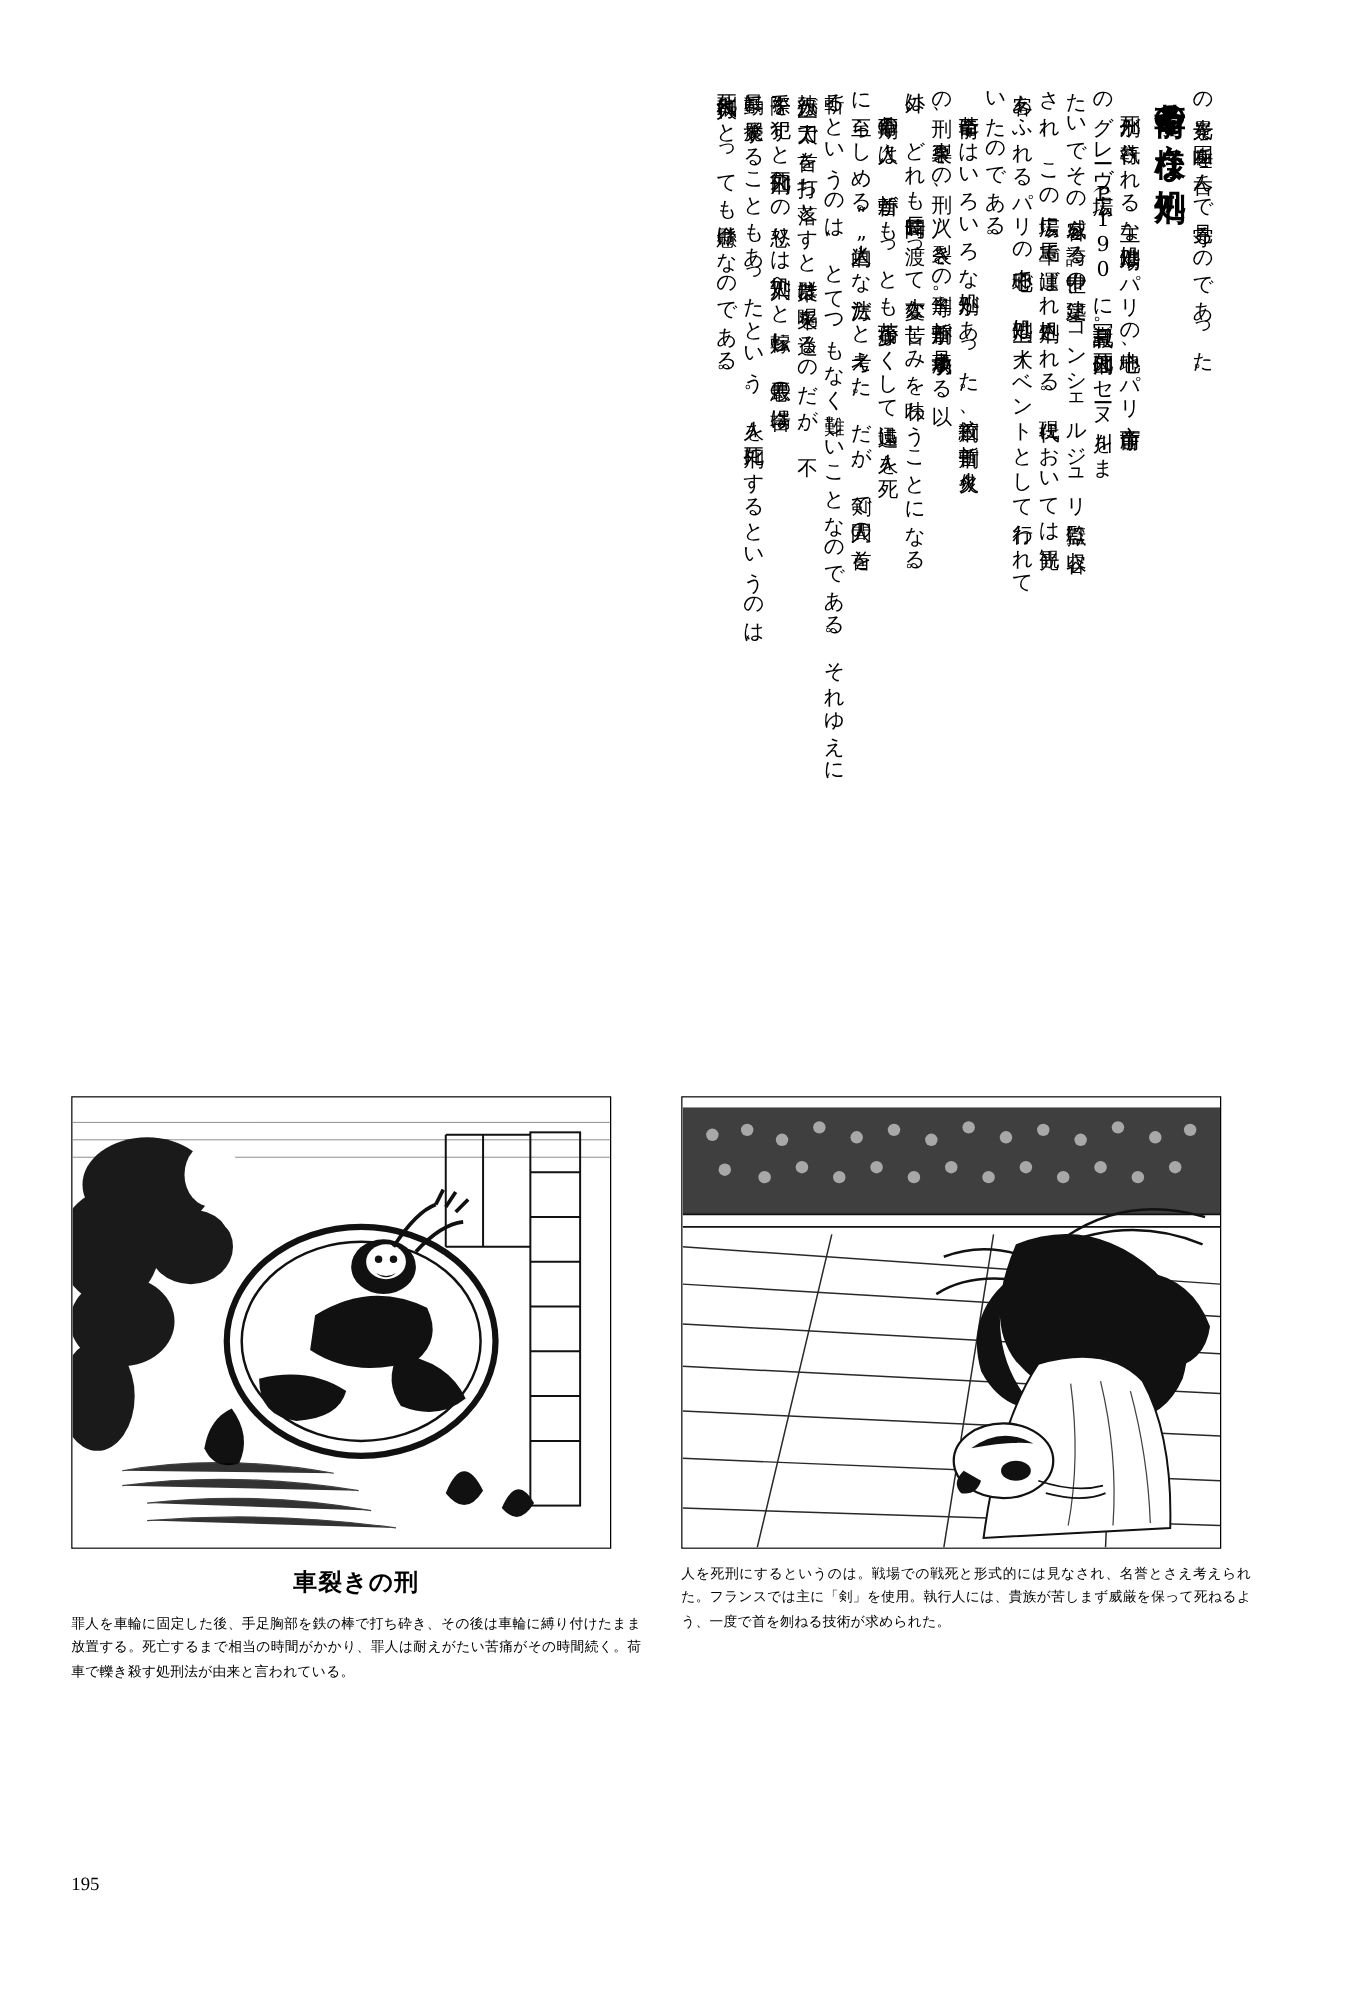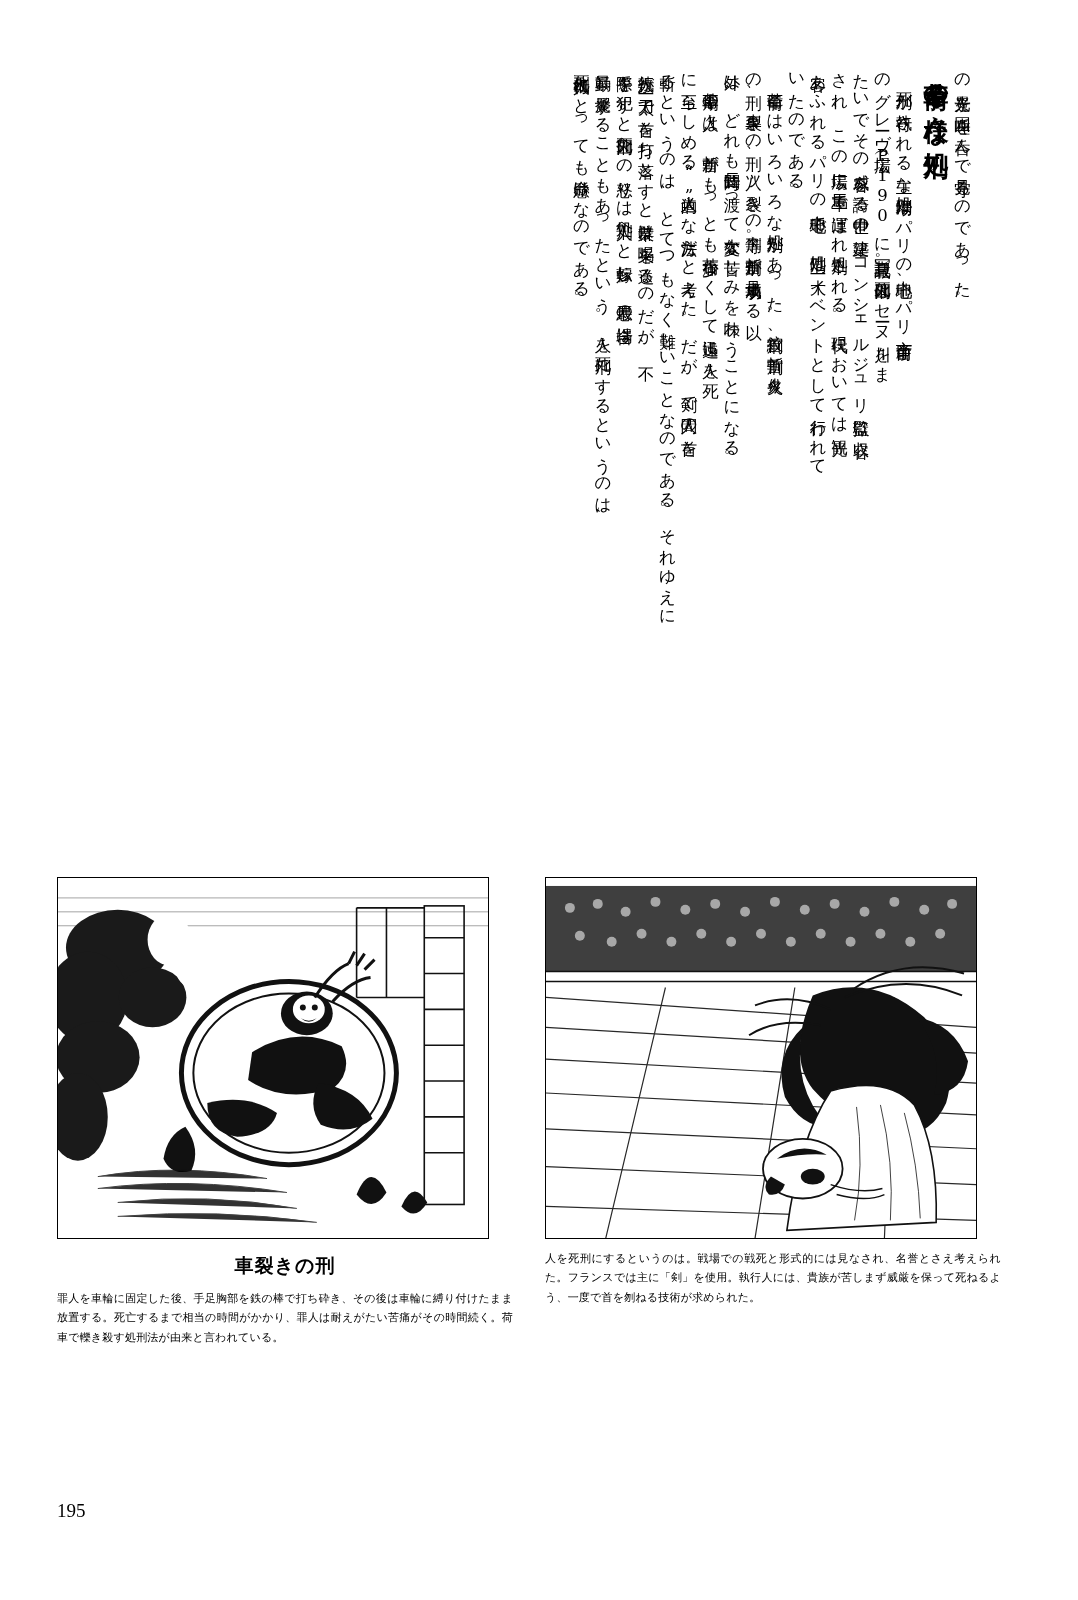--- a/index.html
+++ b/index.html
@@ -93,21 +93,21 @@
     text-align: justify;
     letter-spacing: 0.2px;
     font-family: "DejaVu Serif", "Liberation Serif", serif;
   }
 
   
   #page-number {
     position: absolute;
     left: 57px;
     top: 1500px;
-    font-size: 19px;
+    font-size: 15px;
     font-family: "Liberation Serif", serif;
     text-align: right;
   }
 
   
   .art { position: absolute; inset: 0; }
 </style>
 </head>
 <body>
 

